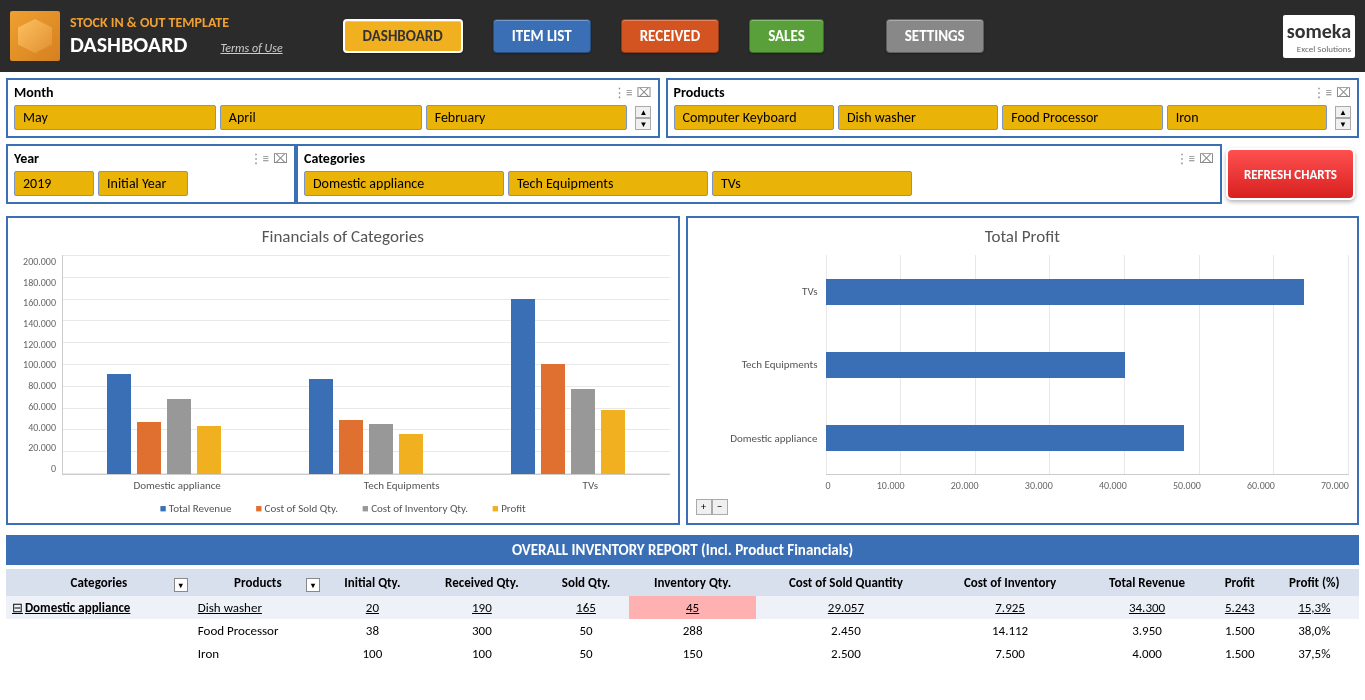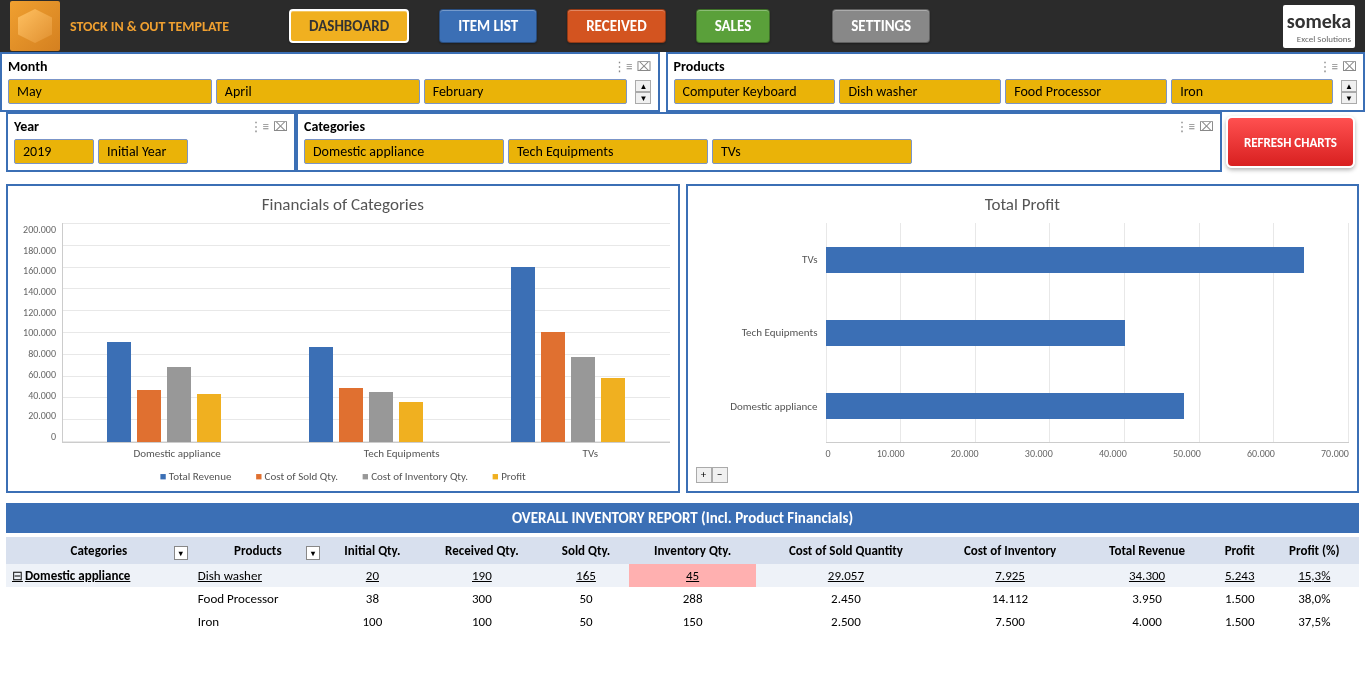--- a/index.html
+++ b/index.html
@@ -1,35 +1,35 @@
 <!DOCTYPE html>
 <html><head>
 <meta charset="utf-8">
 <style>
 * { box-sizing: border-box; margin: 0; padding: 0; font-family: Calibri, Arial, sans-serif; }
 body { background: #fff; width: 1365px; font-size: 13px; }
 
-.header { background: #2b2b2b; display: flex; align-items: center; padding: 4px 10px; height: 52px; }
+.header { background: #2b2b2b; display: flex; align-items: center; padding: 4px 10px; height: 72px; }
 .logo-box { width: 50px; height: 50px; background: linear-gradient(135deg, #f0a030, #d48020); border-radius: 2px; position: relative; margin-right: 10px; }
 .logo-box::before { content: ''; position: absolute; top: 8px; left: 8px; right: 8px; bottom: 8px; background: linear-gradient(135deg, #ffc060, #e09030); clip-path: polygon(50% 0, 100% 25%, 100% 75%, 50% 100%, 0 75%, 0 25%); }
 .titles { flex: 0 0 auto; margin-right: 60px; }
 .app-title { color: #f0a030; font-size: 14px; font-weight: bold; }
 .page-title { color: #fff; font-size: 22px; font-weight: bold; display: inline-block; margin-right: 30px; }
 .terms { color: #ccc; font-size: 12px; font-style: italic; text-decoration: underline; display: inline-block; }
 .nav { display: flex; gap: 30px; flex: 1; }
 .nav-btn { padding: 6px 18px; font-weight: bold; font-size: 15px; border-radius: 4px; border: 1px solid rgba(0,0,0,0.3); color: #fff; cursor: pointer; box-shadow: inset 0 1px 0 rgba(255,255,255,0.3), 0 1px 2px rgba(0,0,0,0.3); }
 .nav-dashboard { background: #f0b020; color: #333; border: 2px solid #fff; }
 .nav-itemlist { background: #3b6fb5; }
 .nav-received { background: #d35420; }
 .nav-sales { background: #5aa03a; }
 .nav-settings { background: #888; margin-left: 32px; }
 .brand { background: #fff; padding: 4px 4px; border-radius: 2px; font-weight: bold; font-size: 20px; color: #333; }
 .brand .sub { font-size: 9px; font-weight: normal; display: block; text-align: right; color: #666; }
 
-.slicers { display: flex; gap: 6px; flex-wrap: wrap; }
+.slicers { display: flex; gap: 6px; padding: 6px; flex-wrap: wrap; }
 .slicer { border: 2px solid #3b6fb5; padding: 4px 6px 6px 6px; }
 .slicer-hdr { display: flex; align-items: center; margin-bottom: 4px; }
 .slicer-title { font-weight: bold; font-size: 14px; flex: 1; }
 .slicer-icons { display: flex; gap: 4px; color: #888; }
 .slicer-items { display: flex; gap: 4px; align-items: center; }
 .slicer-item { background: #eab308; border: 1px solid #7b95c8; padding: 3px 8px; font-size: 14px; border-radius: 2px; cursor: pointer; flex: 1; text-align: left; }
 .slicer-scroll { display: flex; flex-direction: column; gap: 0; margin-left: 4px; }
 .slicer-scroll span { border: 1px solid #aaa; width: 16px; height: 12px; font-size: 8px; text-align: center; line-height: 10px; background: #f0f0f0; cursor: pointer; }
 
 .s-month { flex: 1 1 620px; }
@@ -84,20 +84,24 @@
 .filter-icon { position: absolute; right: 4px; bottom: 4px; width: 14px; height: 14px; border: 1px solid #888; background: #fff; font-size: 8px; text-align: center; line-height: 12px; cursor: pointer; }
 .expand { cursor: pointer; margin-right: 2px; }
 </style>
 </head>
 <body>
 
 <div class="header">
   <div class="logo-box"></div>
   <div class="titles">
     <div class="app-title">STOCK IN &amp; OUT TEMPLATE</div>
+    <div>
+      <span class="page-title">DASHBOARD</span>
+      <a class="terms">Terms of Use</a>
+    </div>
   </div>
   <div class="nav">
     <button class="nav-btn nav-dashboard">DASHBOARD</button>
     <button class="nav-btn nav-itemlist">ITEM LIST</button>
     <button class="nav-btn nav-received">RECEIVED</button>
     <button class="nav-btn nav-sales">SALES</button>
     <button class="nav-btn nav-settings">SETTINGS</button>
   </div>
   <div class="brand">
     <span>someka</span>

